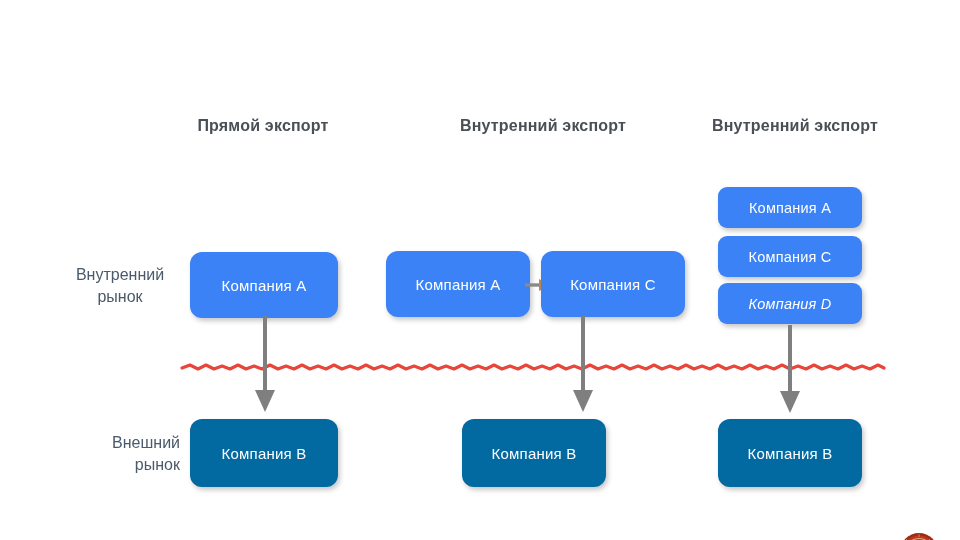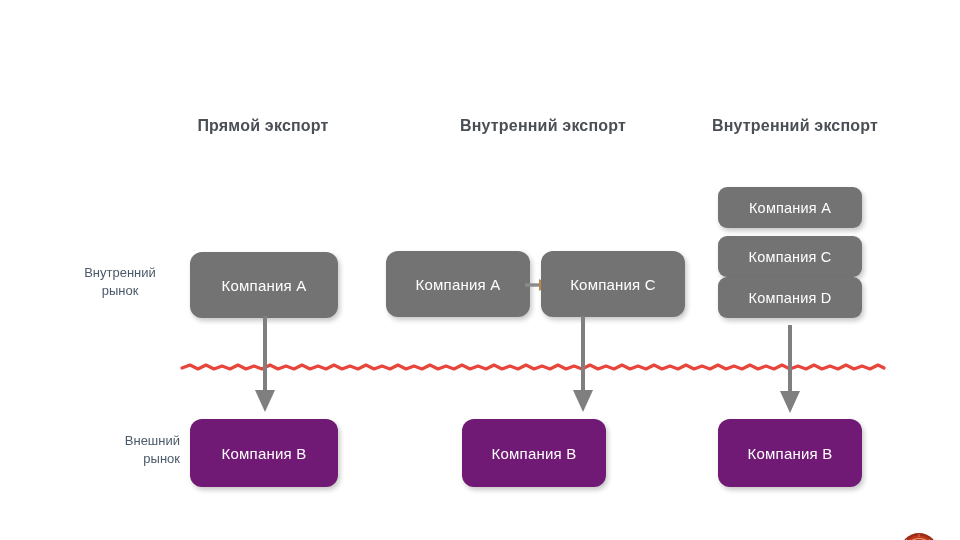--- a/index.html
+++ b/index.html
@@ -27,50 +27,50 @@
     font-weight: bold;
     color: #4a4f55;
     letter-spacing: 0.2px;
     white-space: nowrap;
     text-align: center;
   }
 
   
   .axis-label {
     position: absolute;
-    font-size: 13px;
+    font-size: 16px;
     color: #4a5a6a;
     text-align: center;
     line-height: 1.35;
     white-space: nowrap;
   }
 
   
   .box {
     position: absolute;
     box-sizing: border-box;
     display: flex;
     align-items: center;
     justify-content: center;
     color: #ffffff;
     font-size: 15px;
     letter-spacing: 0.2px;
     white-space: nowrap;
   }
   .box-blue {
-    background: #737373;
+    background: #3b82f6;
     border-radius: 12px;
     box-shadow: 2px 3px 5px rgba(0,0,0,0.22);
   }
   .box-blue.small {
     border-radius: 9px;
     font-size: 14.5px;
   }
   .box-green {
-    background: #701a75;
+    background: #0369a1;
     border-radius: 12px;
     box-shadow: 2px 3px 5px rgba(0,0,0,0.22);
   }
 
   
   .arrow-v {
     position: absolute;
     pointer-events: none;
   }
   .arrow-h {
@@ -145,21 +145,21 @@
     <line x1="13" y1="0" x2="13" y2="78" stroke="#7f7f7f" stroke-width="4"></line>
     <polygon points="3,74 23,74 13,96" fill="#7f7f7f"></polygon>
   </svg>
 
   <div class="box box-green" style="left:462px; top:375px; width:144px; height:68px;">Компания В</div>
 
   <div class="box box-blue small" style="left:718px; top:143px; width:144px; height:41px;">Компания А</div>
 
   <div class="box box-blue small" style="left:718px; top:192px; width:144px; height:41px;">Компания С</div>
 
-  <div class="box box-blue small" style="left:718px; top:233px; width:144px; height:41px;">Компания D</div>
+  <div class="box box-blue small" style="left:718px; top:239px; width:144px; height:41px;font-style:italic;">Компания D</div>
 
   <svg class="arrow-v" style="left:777px; top:281px;" width="26" height="92" viewBox="0 0 26 92">
     <line x1="13" y1="0" x2="13" y2="70" stroke="#7f7f7f" stroke-width="4"></line>
     <polygon points="3,66 23,66 13,88" fill="#7f7f7f"></polygon>
   </svg>
 
   <div class="box box-green" style="left:718px; top:375px; width:144px; height:68px;">Компания В</div>
 
   <svg class="seal" style="left:898px; top:487px;" width="42" height="42" viewBox="0 0 42 42">
     <circle cx="21" cy="21" r="19" fill="#9c2b16"></circle>

